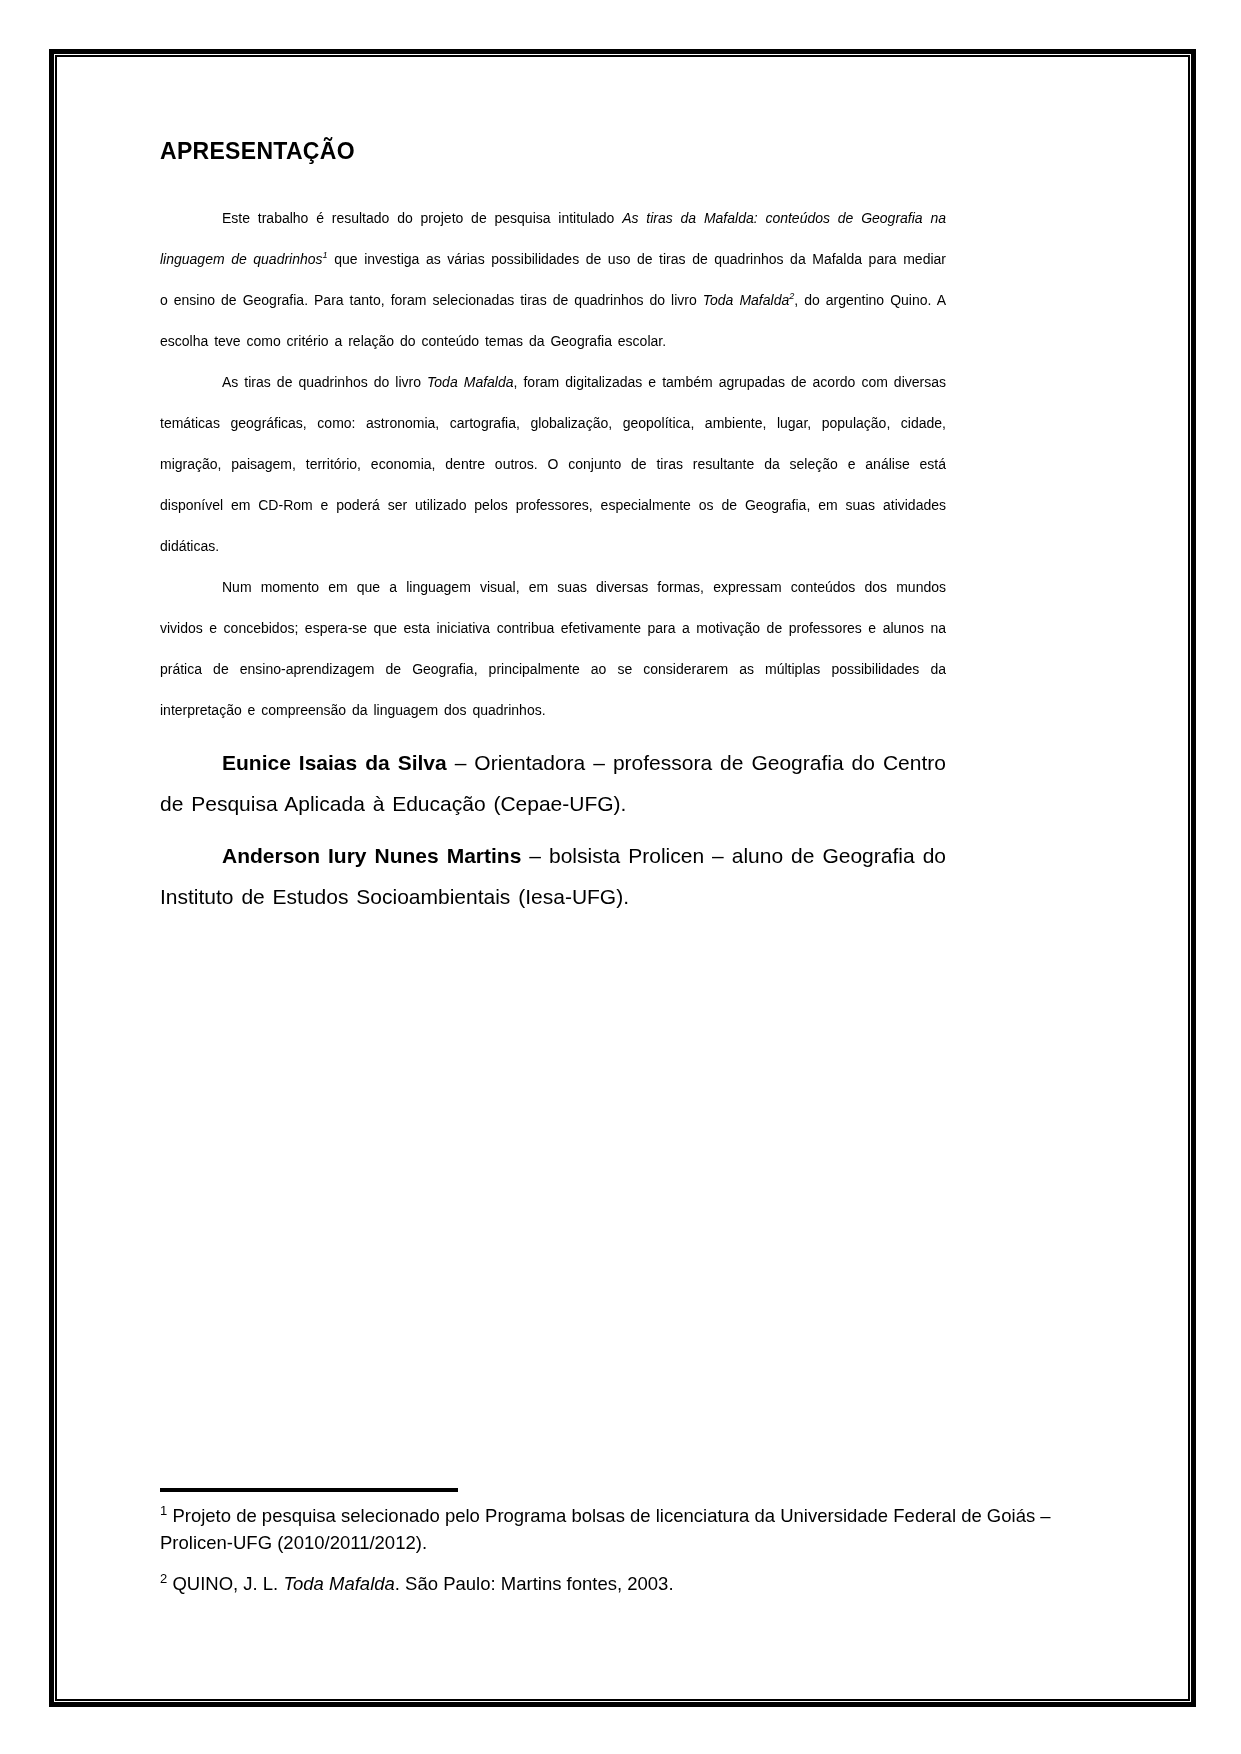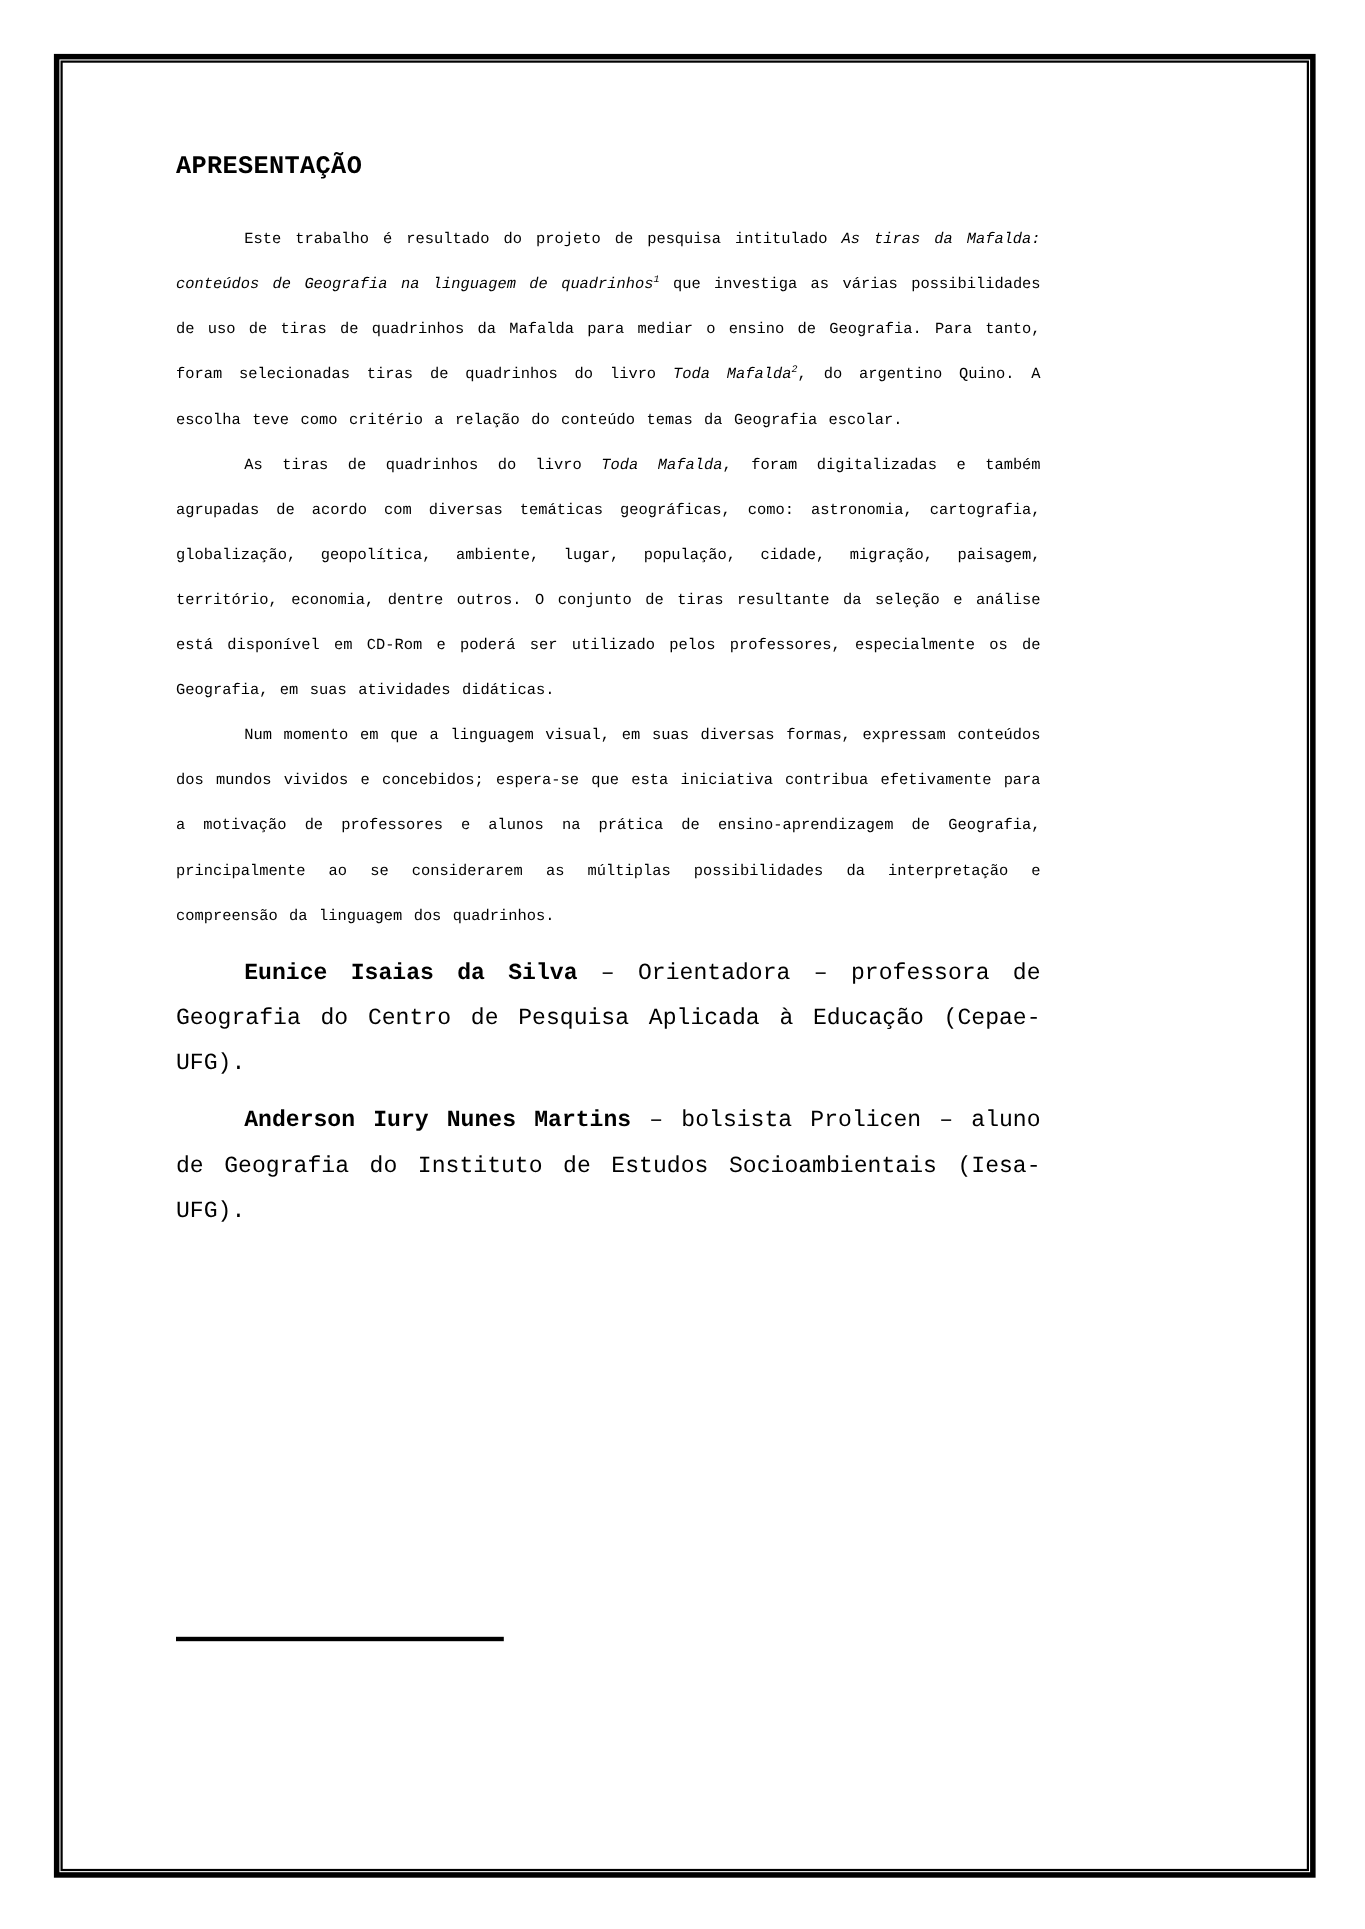--- a/index.html
+++ b/index.html
@@ -4,21 +4,21 @@
 <style>
   * { box-sizing: border-box; }
   html, body { margin: 0; padding: 0; background: #ffffff; }
 
   .page {
     position: relative;
     width: 1241px;
     height: 1754px;
     background: #ffffff;
     color: #000000;
-    font-family: Liberation Mono, monospace;
+    font-family: Liberation Sans, sans-serif;
     overflow: hidden;
   }
 
   
   .frame {
     position: absolute;
     left: 49px; top: 49px;
     width: 1147px; height: 1658px;
     border: 5px solid #000000;
   }
@@ -115,16 +115,18 @@
 
     <p class="contrib"><span class="b">Anderson Iury Nunes Martins</span> <span>– bolsista Prolicen – aluno de Geografia do Instituto de Estudos Socioambientais (Iesa-UFG).</span></p>
 
 
 
   </div>
 
   <div class="footnotes">
     <div class="fn-rule"></div>
 
+    <p class="fn"><sup>1</sup> <span>Projeto de pesquisa selecionado pelo Programa bolsas de licenciatura da Universidade Federal de Goiás – Prolicen-UFG (2010/2011/2012).</span></p>
 
+    <p class="fn"><sup>2</sup> <span>QUINO, J. L. </span><span class="i">Toda Mafalda</span><span>. São Paulo: Martins fontes, 2003.</span></p>
   </div>
 
 </div>
 
 </body></html>

